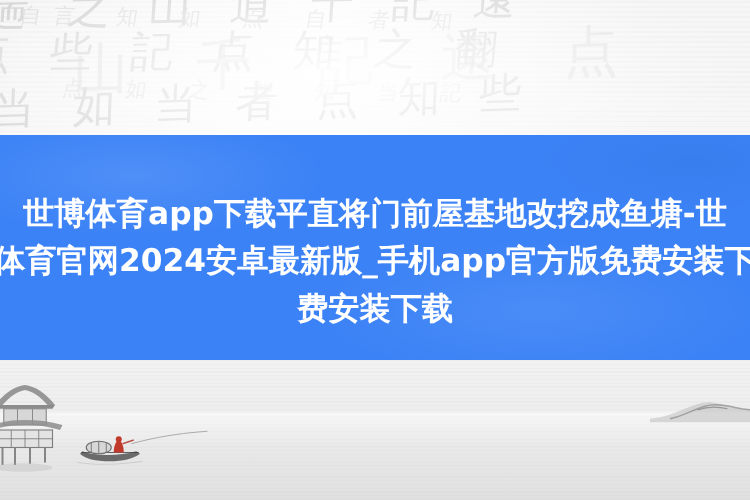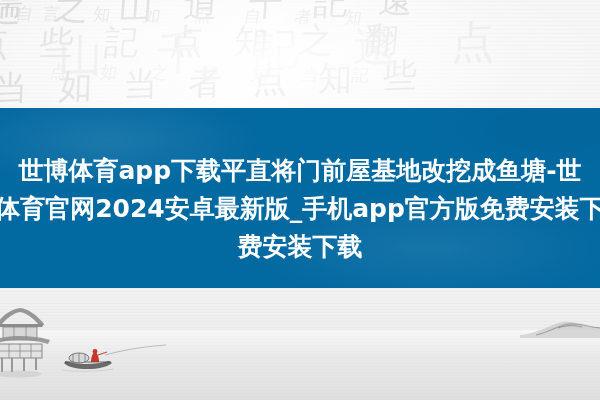--- a/index.html
+++ b/index.html
@@ -89,21 +89,21 @@
         rgba(255,255,255,0.05) 100%);
   }
 
   
   .title-band {
     position: absolute;
     left: 0;
     top: 108px;
     width: 600px;
     height: 180px;
-    background: #0369a1;
+    background: #3b82f6;
     overflow: hidden;
   }
   .title-band-texture {
     position: absolute;
     inset: 0;
     background:
       radial-gradient(ellipse 220px 70px at 18% 18%, rgba(255,255,255,0.10), rgba(255,255,255,0) 70%),
       radial-gradient(ellipse 260px 80px at 72% 78%, rgba(255,255,255,0.08), rgba(255,255,255,0) 70%),
       radial-gradient(ellipse 180px 60px at 92% 12%, rgba(0,0,0,0.03), rgba(0,0,0,0) 70%);
   }

